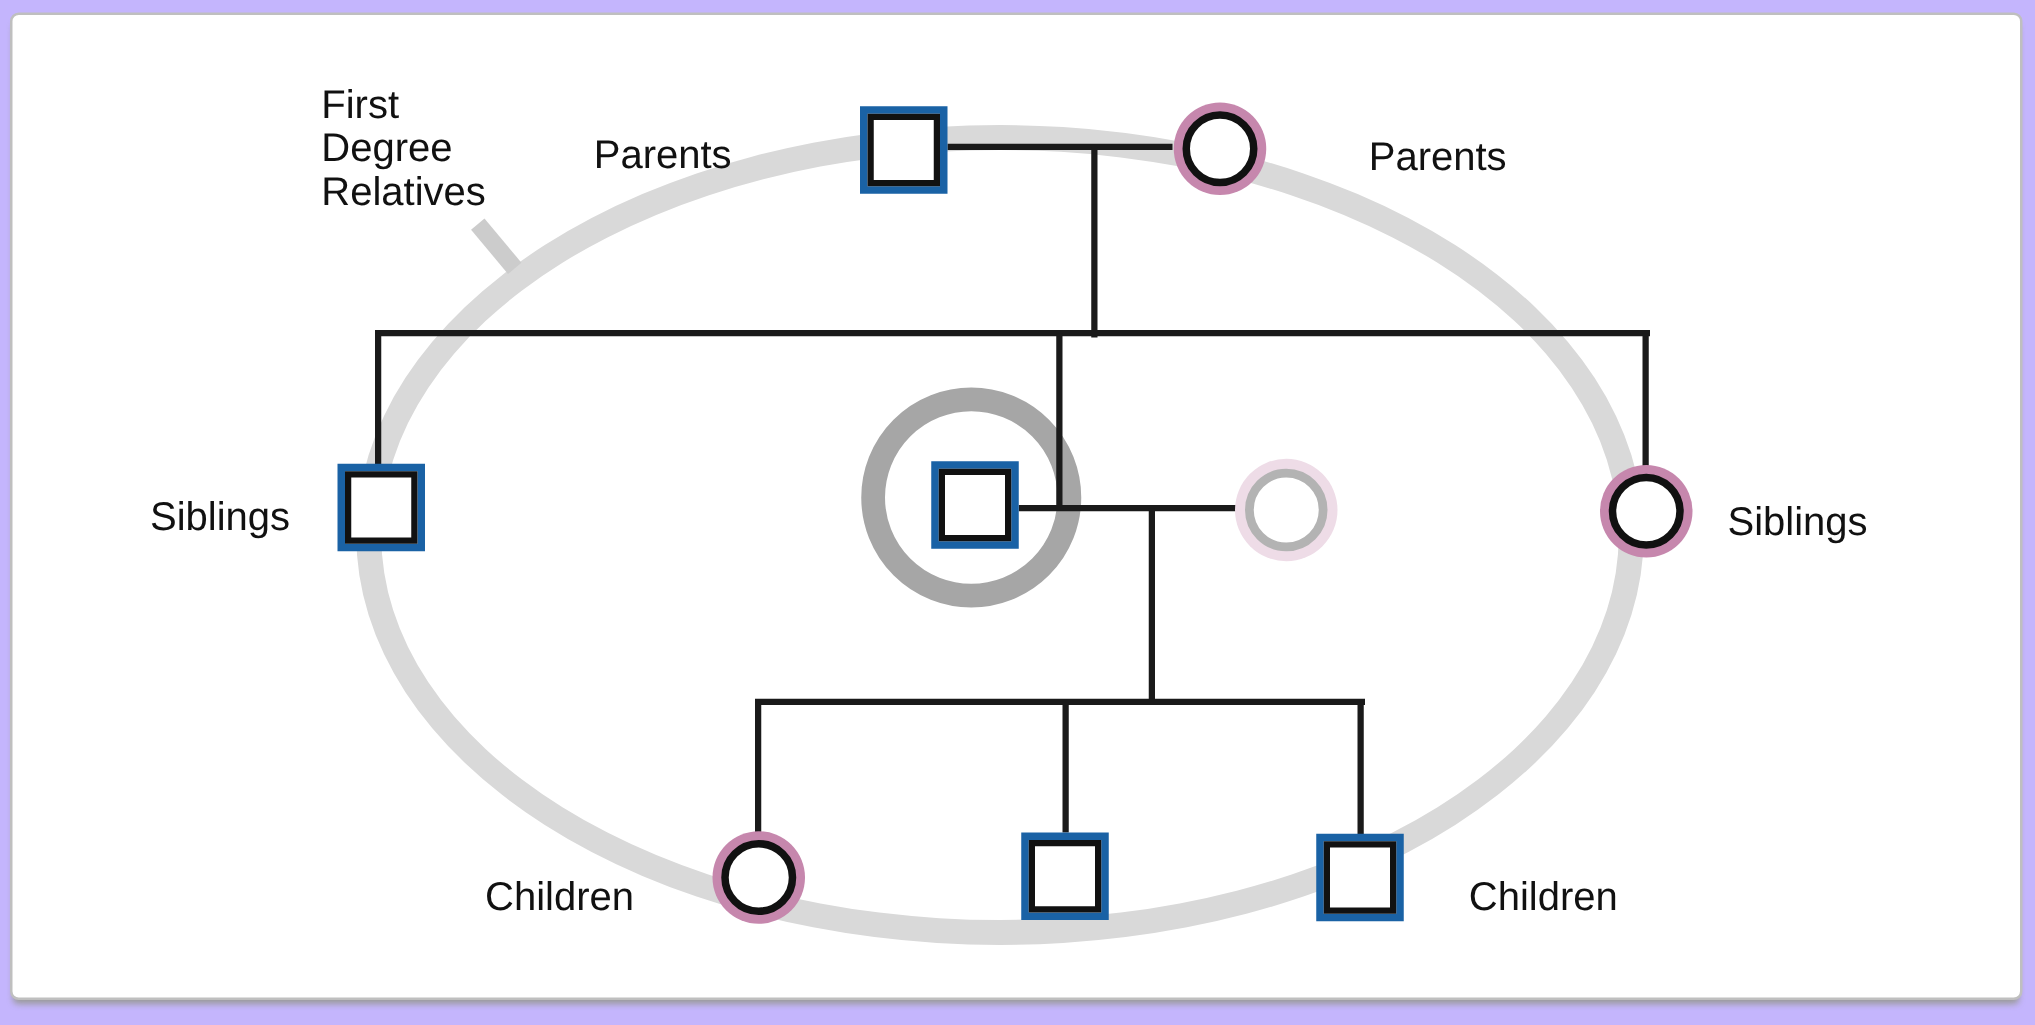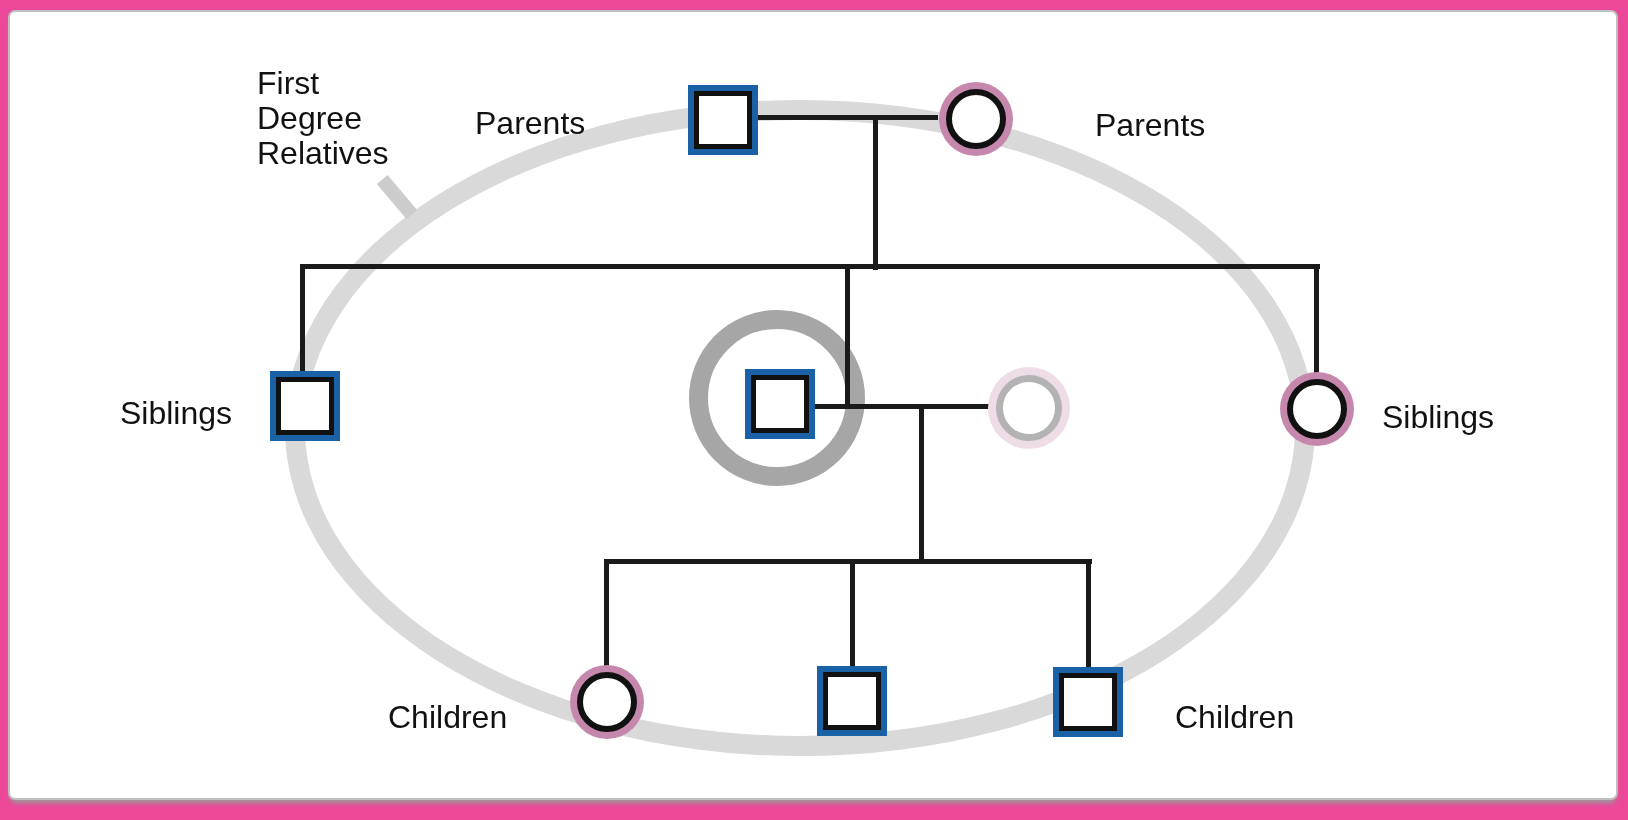--- a/index.html
+++ b/index.html
@@ -1,19 +1,19 @@
 <!DOCTYPE html>
 <html style="--male-outline: #1a62a5; --female-outline: #c687ad; --symbol-stroke: #111111; --relationship-line: #1a1a1a; --boundary-ellipse: #d9d9d9; --proband-ring: #a6a6a6; --faded-pink: #eedce7; --faded-gray: #b3b3b3; --pointer-tick: #cccccc; --frame-border: #bfbfbf;"><head>
 <meta charset="utf-8">
 <style>
   html, body { margin:0; padding:0; background:#ffffff; }
   .canvas {
     position:relative; width:1628px; height:820px; overflow:hidden;
     font-family:"Liberation Sans", sans-serif; color:#111;
-    background:#ec4899;
+    background:#c4b5fd;
   }
   .panel {
     position:absolute; left:8px; top:10px; width:1606px; height:786px;
     border:2px solid var(--frame-border, #bfbfbf);
     border-radius:7px;
     box-shadow:0 6px 5px -3px #9a9a9a;
     background:#ffffff;
   }
   
   .ellipse {

